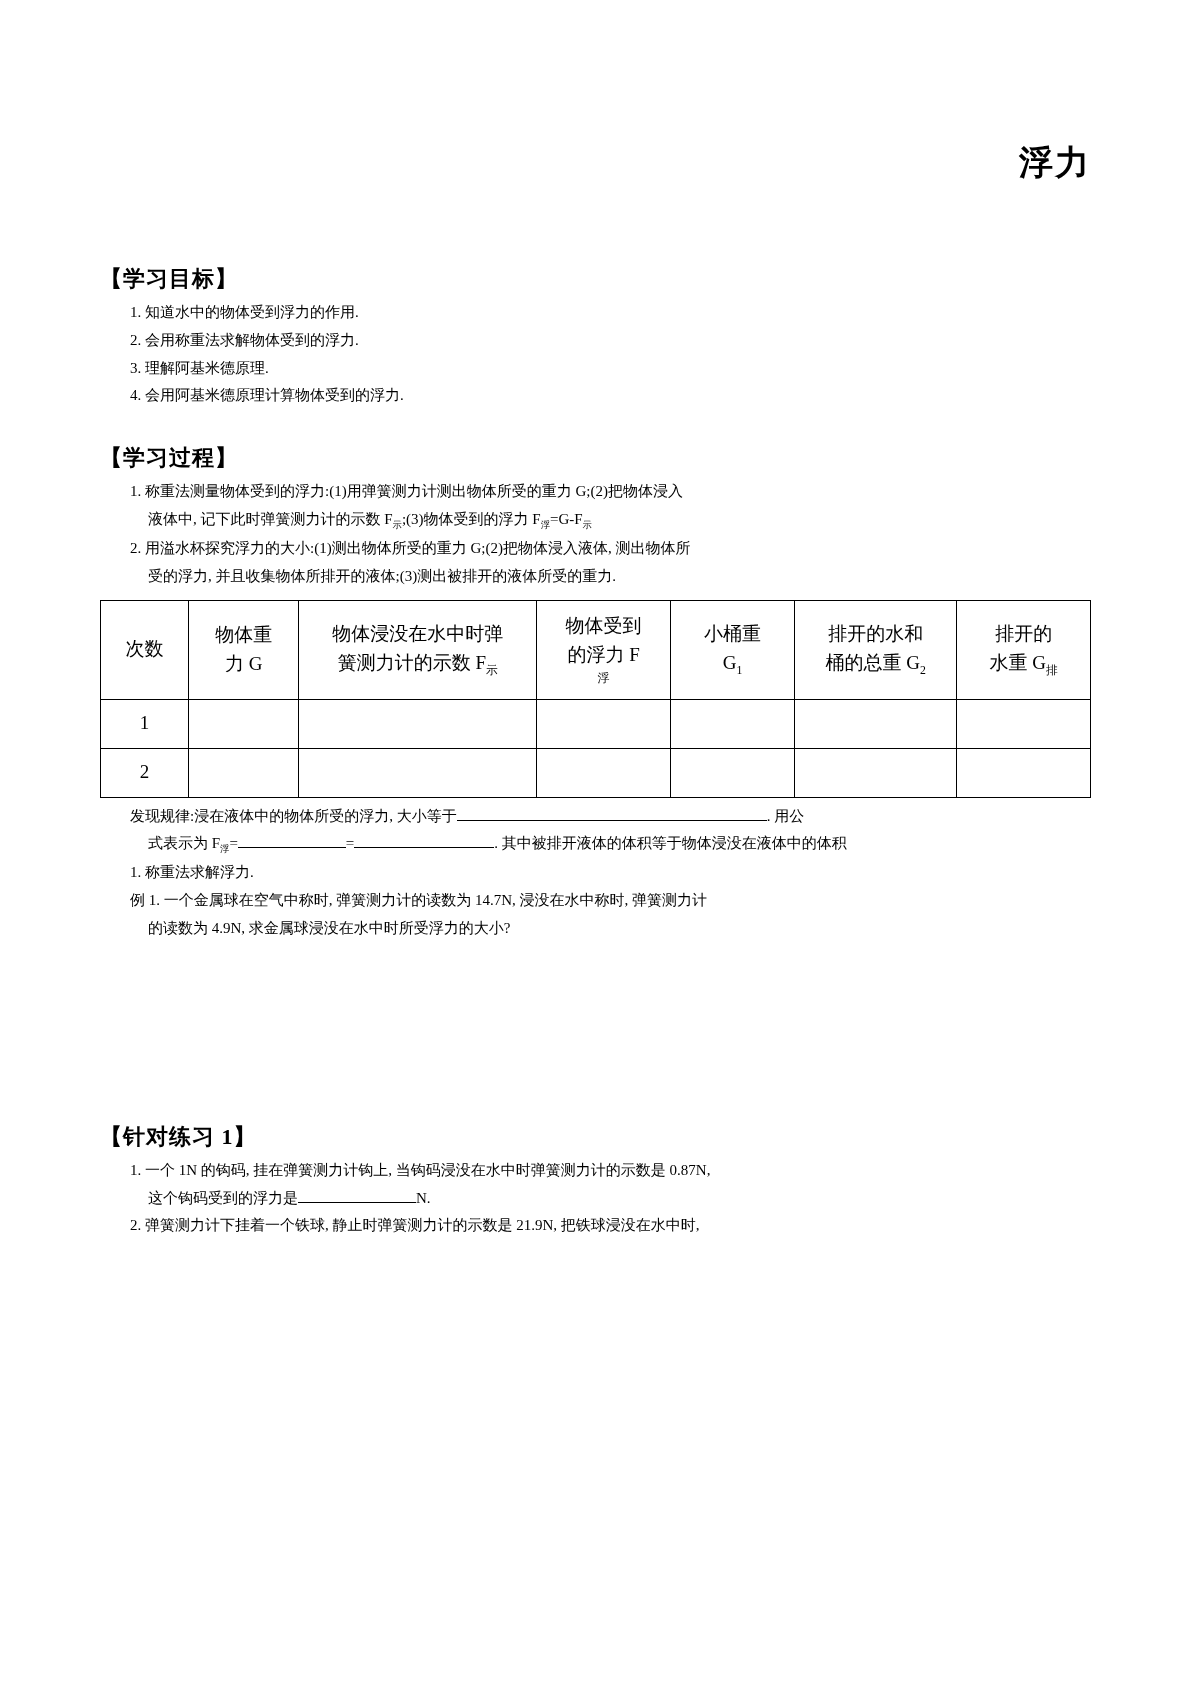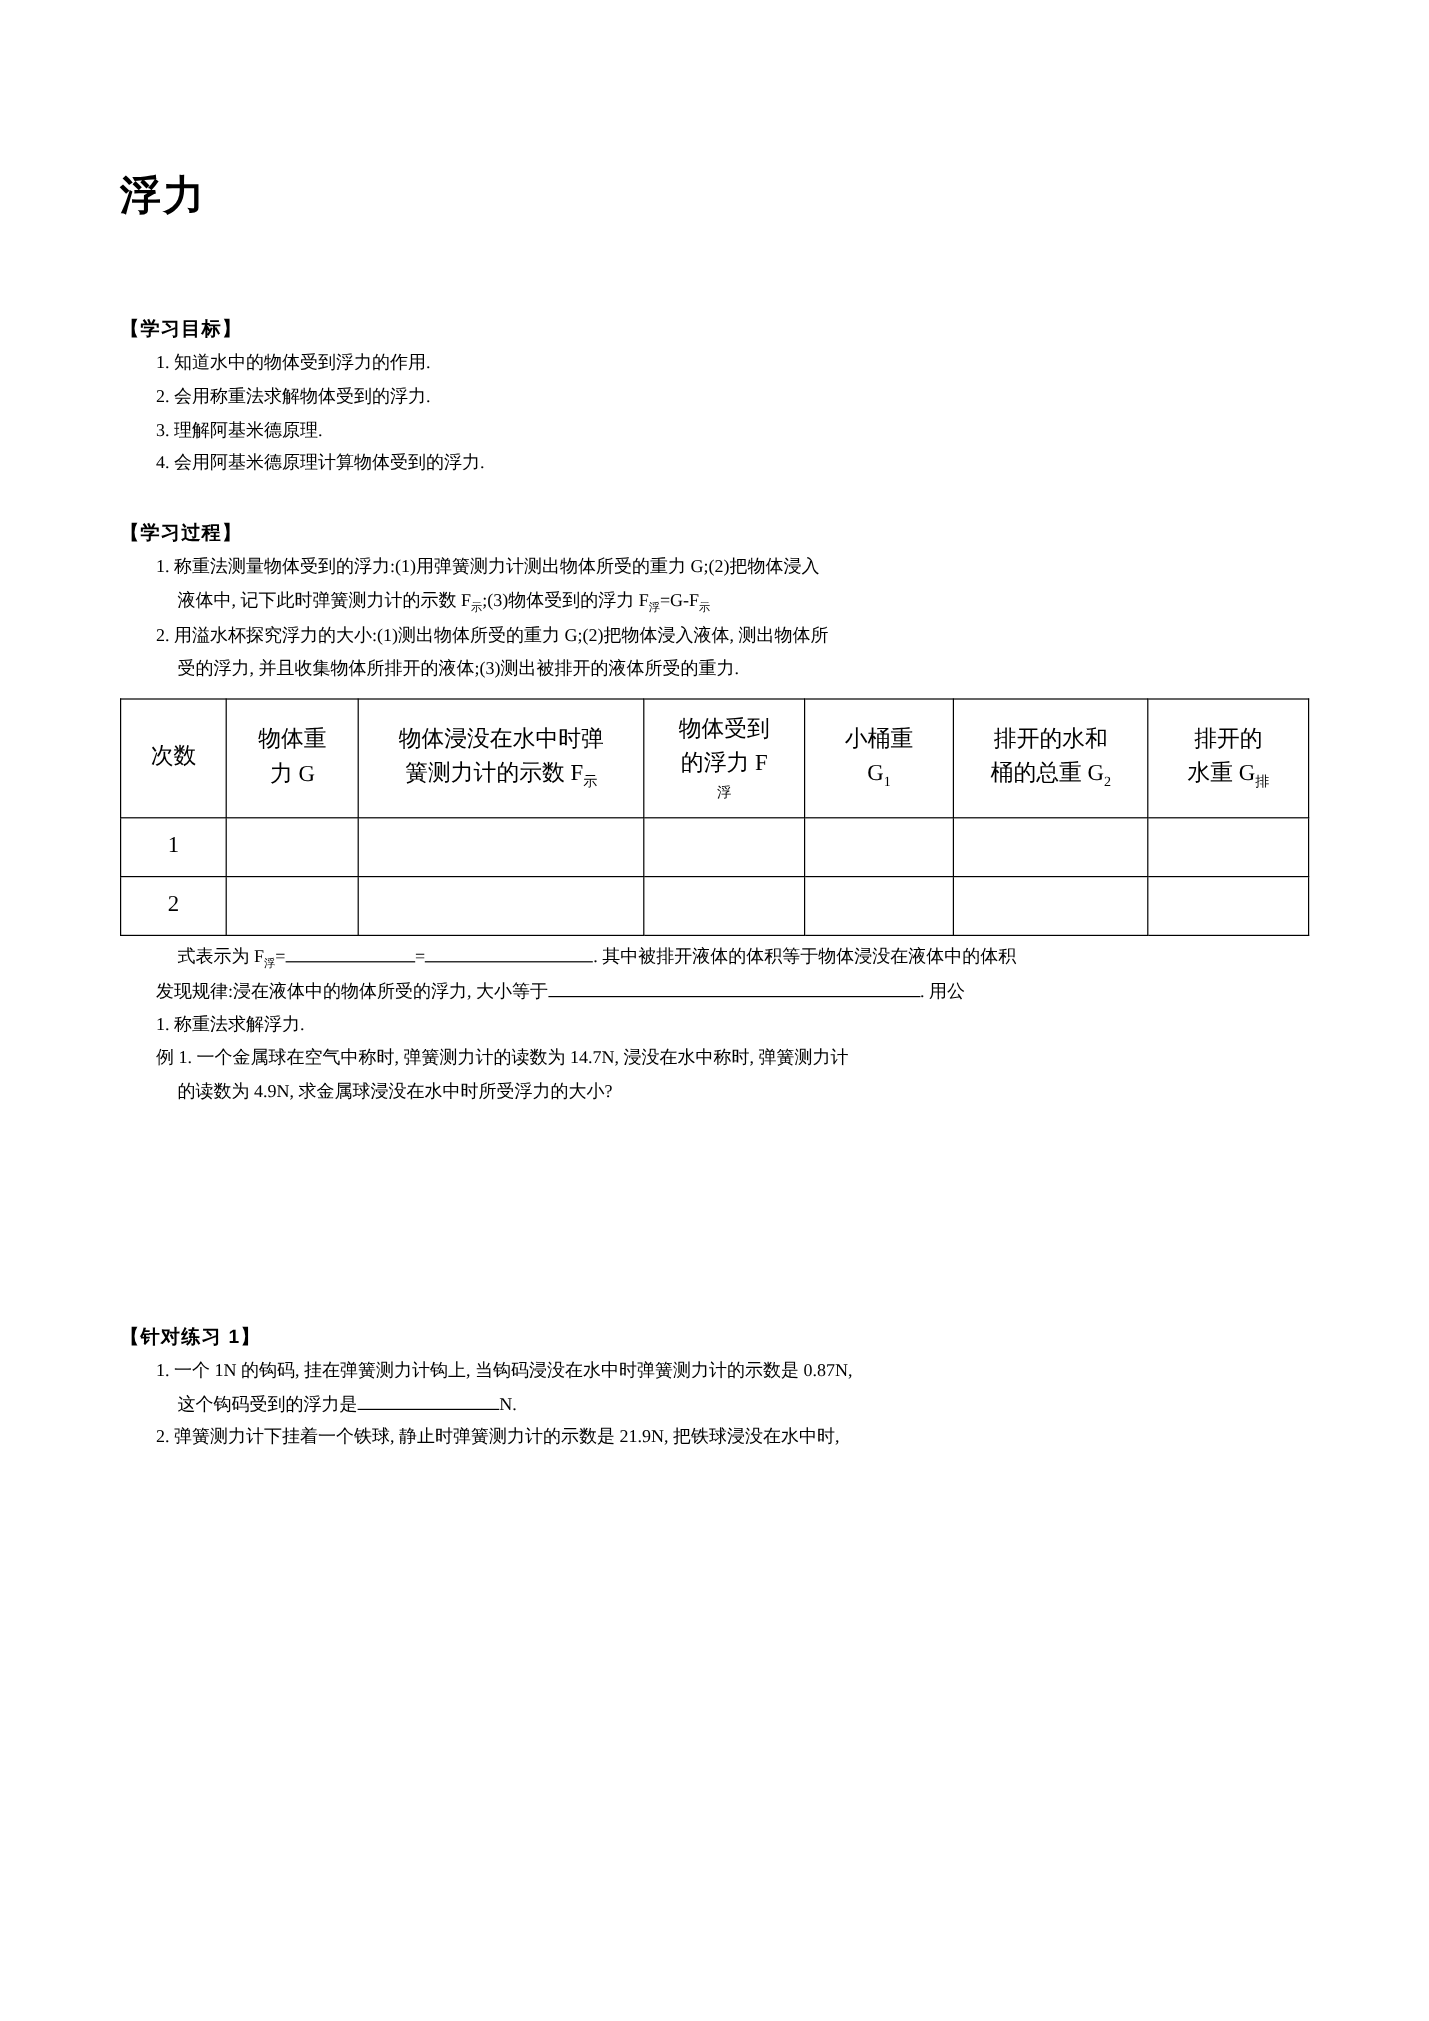--- a/index.html
+++ b/index.html
@@ -16,32 +16,32 @@
     overflow: hidden;
   }
   .page {
     position: relative;
     width: 1191px;
     height: 1684px;
     box-sizing: border-box;
     padding: 0 100px;
   }
   .doc-title {
-    text-align: left;
+    text-align: right;
     font-family: "DejaVu Sans", "Liberation Sans", sans-serif;
     font-weight: bold;
     font-size: 34px;
     letter-spacing: 2px;
     margin-top: 140px;
     margin-bottom: 0;
   }
   .section-head {
-    font-family: Liberation Sans, sans-serif;
+    font-family: Liberation Serif, serif;
     font-weight: bold;
-    font-size: 16px;
+    font-size: 22px;
     margin-top: 34px;
     margin-bottom: 6px;
     letter-spacing: 1px;
   }
   .para {
     font-size: 15px;
     line-height: 1.72;
     text-indent: 2em;
     margin: 2px 0;
     text-align: justify;
@@ -167,22 +167,22 @@
         <td></td>
         <td></td>
         <td></td>
         <td></td>
         <td></td>
         <td></td>
       </tr>
     </tbody>
   </table>
 
+  <p class="para"><span>发现规律:浸在液体中的物体所受的浮力, 大小等于</span><span class="fill-line u-long"></span><span>. 用公</span></p>
   <p class="para noindent"><span>式表示为 F</span><sub>浮</sub><span>=</span><span class="fill-line u-med"></span><span>=</span><span class="fill-line u-med2"></span><span>. 其中被排开液体的体积等于物体浸没在液体中的体积</span></p>
-  <p class="para"><span>发现规律:浸在液体中的物体所受的浮力, 大小等于</span><span class="fill-line u-long"></span><span>. 用公</span></p>
 
   <p class="para">1. 称重法求解浮力.</p>
   <p class="para">例 1. 一个金属球在空气中称时, 弹簧测力计的读数为 14.7N, 浸没在水中称时, 弹簧测力计</p>
   <p class="para noindent">的读数为 4.9N, 求金属球浸没在水中时所受浮力的大小?</p>
 
   <div class="blank-space"></div>
 
   <div class="section-head practice-gap">【针对练习 1】</div>
   <p class="para">1. 一个 1N 的钩码, 挂在弹簧测力计钩上, 当钩码浸没在水中时弹簧测力计的示数是 0.87N,</p>
   <p class="para noindent"><span>这个钩码受到的浮力是</span><span class="fill-line u-short"></span><span>N.</span></p>

